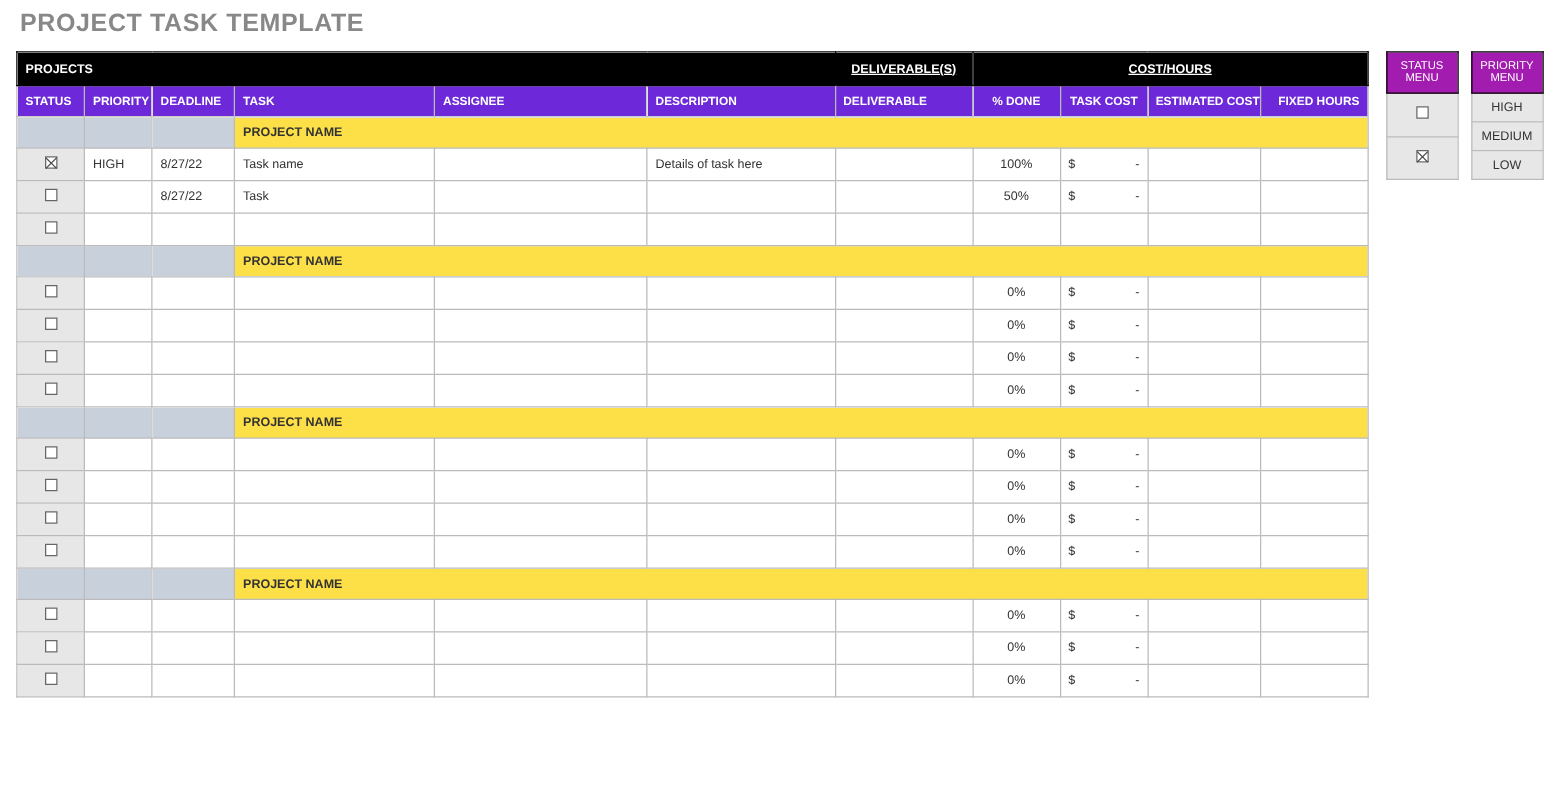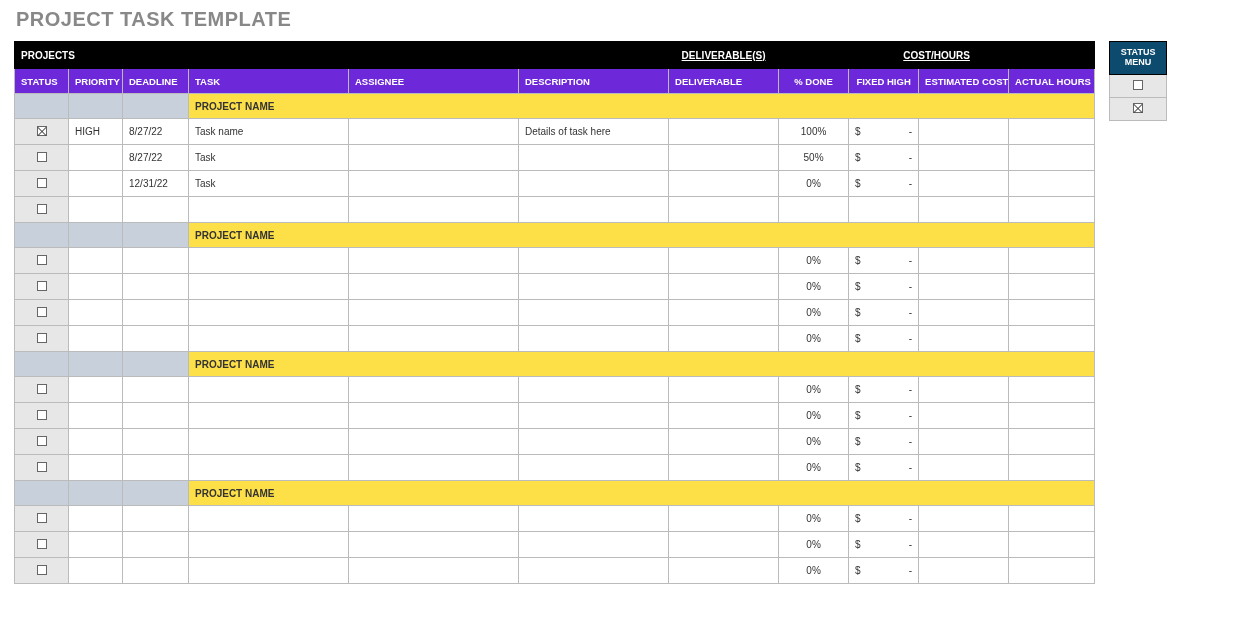--- a/index.html
+++ b/index.html
@@ -21,20 +21,21 @@
     font-size: 20px;
     font-weight: bold;
     color: #888;
     letter-spacing: 0.5px;
     margin: 0 0 10px 2px;
   }
   .layout {
     display: flex;
     gap: 14px;
     align-items: flex-start;
+    justify-content: center;
   }
   
   table.main {
     border-collapse: collapse;
     table-layout: fixed;
     width: 1080px;
     border-bottom: 1px solid #bbb;
   }
   table.main td, table.main th {
     border: 1px solid #bbb;
@@ -113,24 +114,24 @@
   .chk.checked::after  { transform: rotate(-45deg); }
 
   
   .side { display: flex; gap: 10px; }
   table.menu {
     border-collapse: collapse;
     width: 58px;
     table-layout: fixed;
   }
   table.menu th {
-    background: #0c4a6e;
+    background: #a21caf;
     color: #fff;
     font-size: 9px;
-    font-weight: bold;
+    font-weight: normal;
     text-align: center;
     padding: 3px 2px;
     line-height: 1.1;
     height: 26px;
     border: 1px solid #000;
   }
   table.menu td {
     border: 1px solid #bbb;
     background: #e7e7e7;
     text-align: center;
@@ -168,23 +169,23 @@
         </tr>
         <tr class="grey-row">
           <th>STATUS</th>
           <th>PRIORITY</th>
           <th>DEADLINE</th>
           <th>TASK</th>
           <th>ASSIGNEE</th>
           <th>DESCRIPTION</th>
           <th>DELIVERABLE</th>
           <th class="center">% DONE</th>
-          <th class="center">FIXED HIGH</th>
+          <th class="center">TASK COST</th>
           <th class="right">ESTIMATED COST</th>
-          <th class="right">ACTUAL HOURS</th>
+          <th class="right">FIXED HOURS</th>
         </tr>
       </thead>
       <tbody id="tbody">
           <tr class="section-row">
             <td class="shade"></td>
             <td class="shade"></td>
             <td class="shade"></td>
             <td colspan="8">PROJECT NAME</td>
           </tr>
           <tr class="data-row">
@@ -202,33 +203,20 @@
           </tr>
           <tr class="data-row">
             <td class="status-cell"><span class="chk"></span></td>
             <td></td>
             <td>8/27/22</td>
             <td>Task</td>
             <td></td>
             <td></td>
             <td></td>
             <td class="center">50%</td>
-            <td class="money"><span>$</span><span class="dash">-</span></td>
-            <td></td>
-            <td></td>
-          </tr>
-          <tr class="data-row">
-            <td class="status-cell"><span class="chk"></span></td>
-            <td></td>
-            <td>12/31/22</td>
-            <td>Task</td>
-            <td></td>
-            <td></td>
-            <td></td>
-            <td class="center">0%</td>
             <td class="money"><span>$</span><span class="dash">-</span></td>
             <td></td>
             <td></td>
           </tr>
           <tr class="data-row">
             <td class="status-cell"><span class="chk"></span></td>
             <td></td>
             <td></td>
             <td></td>
             <td></td>
@@ -412,15 +400,33 @@
         </thead>
         <tbody id="status-menu-body">
             <tr>
               <td><span class="chk"></span></td>
             </tr>
             <tr>
               <td><span class="chk checked"></span></td>
             </tr>
           </tbody>
       </table>
+      <table class="menu">
+        <thead>
+          <tr>
+              <th>PRIORITY MENU</th>
+            </tr>
+        </thead>
+        <tbody id="priority-menu-body">
+            <tr>
+              <td>HIGH</td>
+            </tr>
+            <tr>
+              <td>MEDIUM</td>
+            </tr>
+            <tr>
+              <td>LOW</td>
+            </tr>
+          </tbody>
+      </table>
     </div>
   </div>
 </div>
 
 </body></html>

